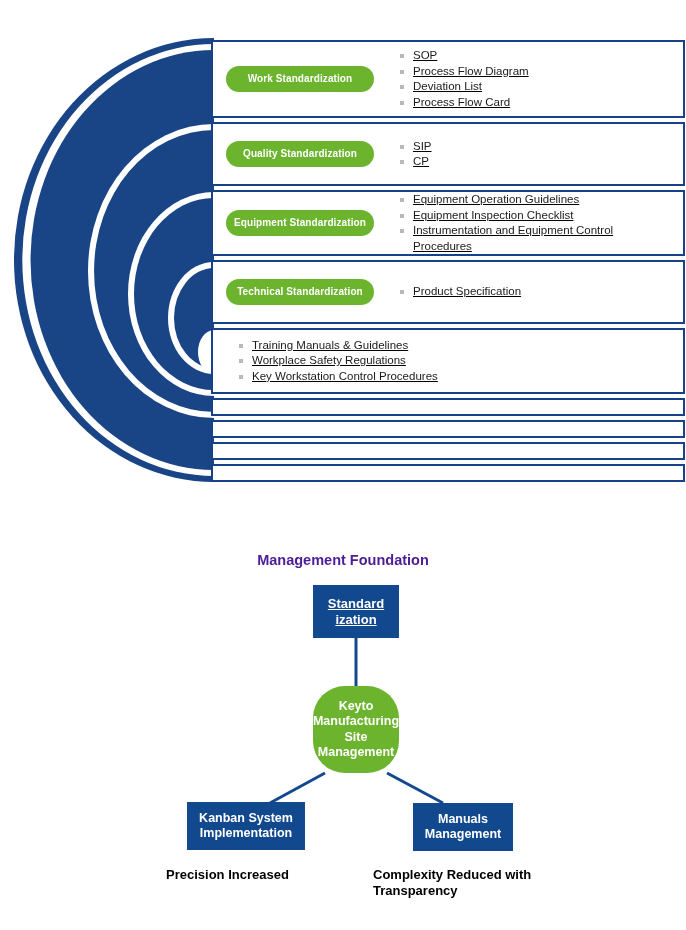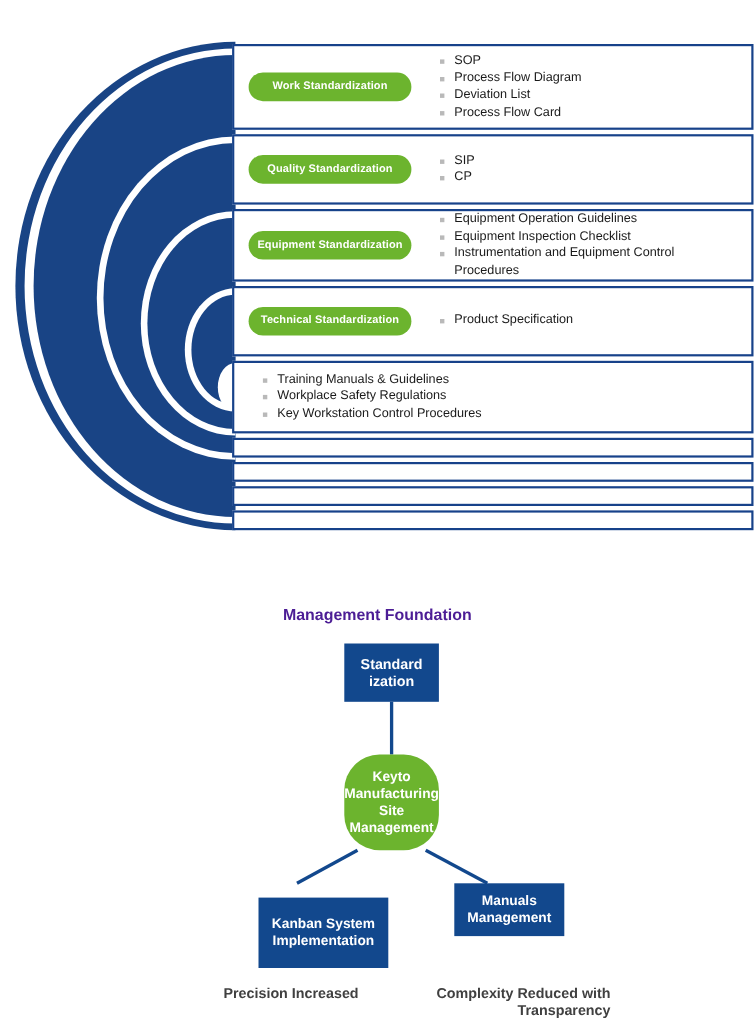--- a/index.html
+++ b/index.html
@@ -63,20 +63,21 @@
     line-height: 1.18;
     padding: 7px 4px;
     box-sizing: border-box;
     letter-spacing: .1px;
   }
 
   .bullets {
     flex: 1 1 auto;
     margin-left: 25px;
     padding-right: 8px;
+    text-decoration: underline;
   }
   .bullets ul {
     list-style: none;
     margin: 0;
     padding: 0;
   }
   .bullets li {
     position: relative;
     padding-left: 14px;
     font-size: 11.5px;
@@ -127,43 +128,42 @@
     top: 52px;
     width: 686px;
     text-align: center;
     font-size: 14.5px;
     font-weight: bold;
     color: #4c1d95;
   }
   #node-standardization {
     left: 313px; top: 85px; width: 86px; height: 53px;
     font-size: 13px;
+    text-decoration: underline;
   }
   #node-keyto {
     left: 313px; top: 186px; width: 86px; height: 87px;
     font-size: 12.5px;
   }
   #node-kanban {
-    left: 187px; top: 316px; width: 118px; height: 64px;
+    left: 187px; top: 302px; width: 118px; height: 48px;
     font-size: 12.5px;
-    margin-left: 48px;
   }
   #node-visual {
     left: 413px; top: 303px; width: 100px; height: 48px;
     font-size: 12.5px;
   }
   .oc-caption {
     position: absolute;
-    text-align: right;
+    text-align: left;
     font-size: 13px;
     font-weight: bold;
-    color: #404040;
+    color: #000000;
     line-height: 1.25;
     white-space: pre-line;
-    margin-top: 28px;
   }
   #caption-left { left: 166px; top: 367px; width: 160px; }
   #caption-right { left: 373px; top: 367px; width: 182px; }
 </style>
 </head>
 <body>
 
 <div id="fan-infographic">
 
   <svg id="arc-svg" width="686" height="500" viewBox="0 0 686 500" xmlns="http://www.w3.org/2000/svg">

